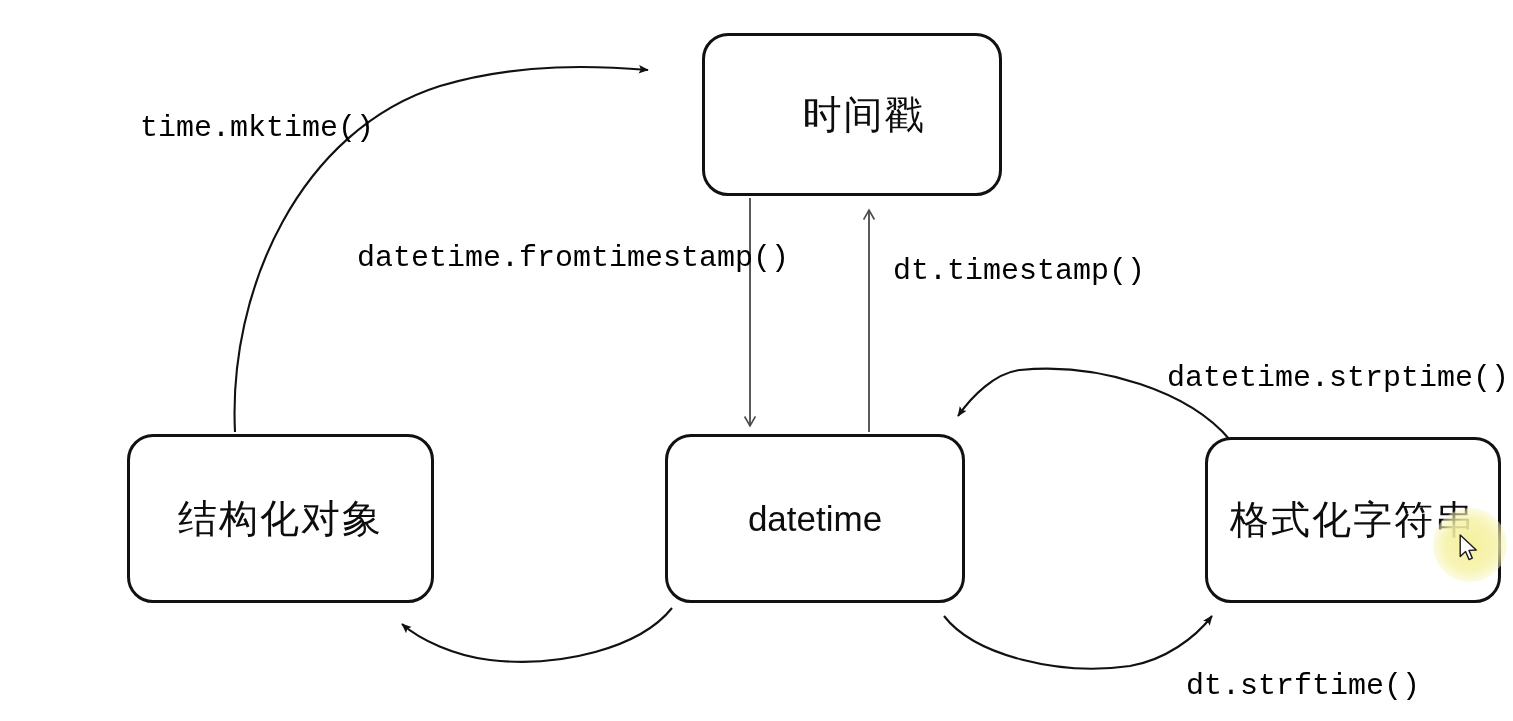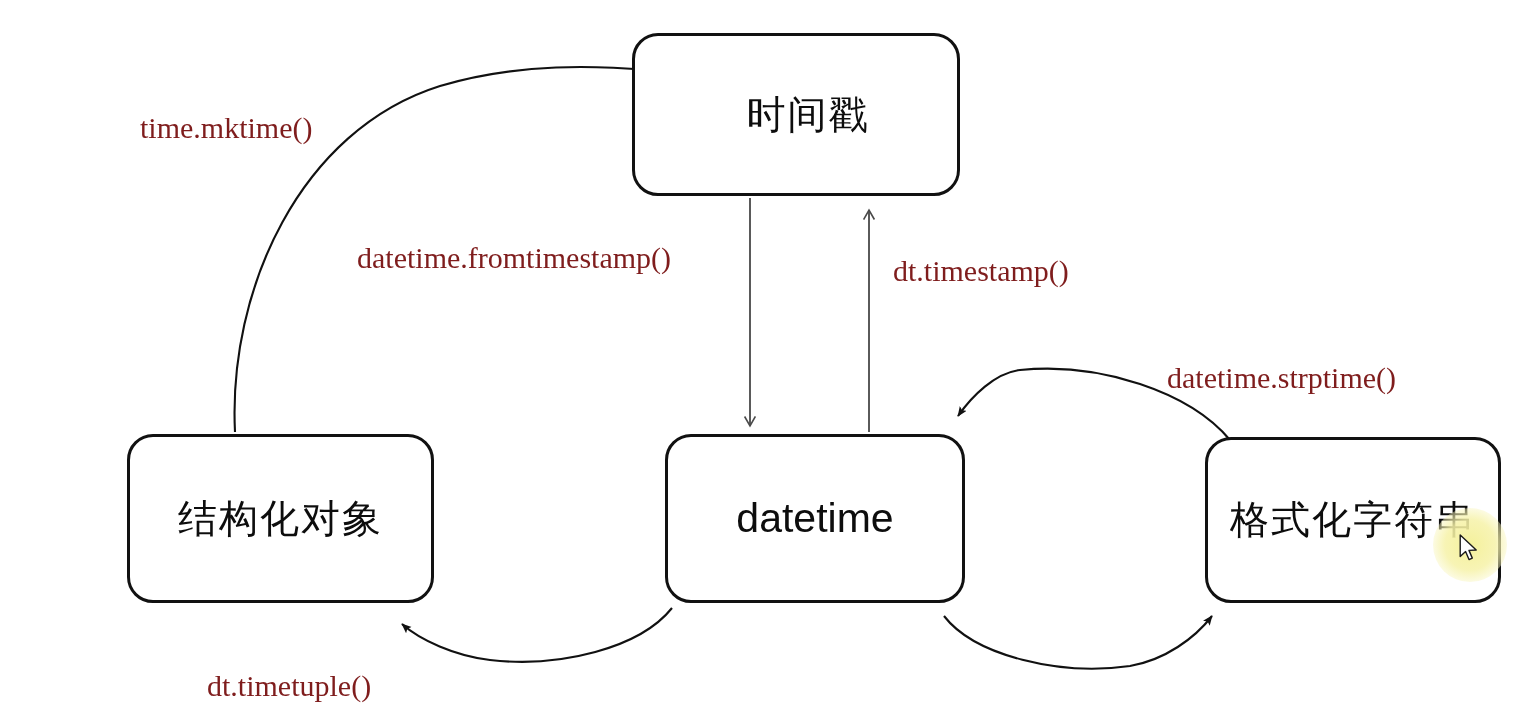--- a/index.html
+++ b/index.html
@@ -38,27 +38,27 @@
     font-family: "Liberation Sans", sans-serif;
     color: #0d0d0d;
     white-space: nowrap;
   }
   .node-label.cjk {
     font-family: "DejaVu Sans", sans-serif;
     font-size: 39px;
     letter-spacing: 2px;
   }
   .node-label.latin {
-    font-size: 41px;
+    font-size: 35px;
   }
   .edge-label {
     position: absolute;
-    font-family: Liberation Serif, serif;
+    font-family: Liberation Mono, monospace;
     font-size: 30px;
-    color: #7f1d1d;
+    color: #000000;
     white-space: nowrap;
     line-height: 1;
   }
   .cursor-highlight {
     position: absolute;
     width: 74px;
     height: 74px;
     border-radius: 50%;
     background: radial-gradient(circle, rgba(244,240,150,0.95) 0%, rgba(246,242,168,0.85) 48%, rgba(250,248,205,0.35) 76%, rgba(255,255,255,0) 100%);
     pointer-events: none;
@@ -91,21 +91,21 @@
 
     <path d="M 869,432 L 869,210" fill="none" stroke="#5a5a5a" stroke-width="2" marker-end="url(#arrow-open)"></path>
 
     <path d="M 1230,440 C 1190,392 1100,362 1020,370 C 995,373 972,396 958,416" fill="none" stroke="#111111" stroke-width="2.1" marker-end="url(#arrow-filled)"></path>
 
     <path d="M 672,608 C 640,648 560,668 490,660 C 455,656 420,640 402,624" fill="none" stroke="#111111" stroke-width="2.1" marker-end="url(#arrow-filled)"></path>
 
     <path d="M 944,616 C 975,656 1060,676 1130,666 C 1165,660 1195,638 1212,616" fill="none" stroke="#111111" stroke-width="2.1" marker-end="url(#arrow-filled)"></path>
   </svg>
 
-  <div class="node-box" style="left:632px; top:33px; width:328px; height:163px;padding-left:24px;">
+  <div class="node-box" style="left:702px; top:33px; width:300px; height:163px;padding-left:24px;">
     <span class="node-label cjk">时间戳</span>
   </div>
 
   <div class="node-box" style="left:127px; top:434px; width:307px; height:169px;">
     <span class="node-label cjk">结构化对象</span>
   </div>
 
   <div class="node-box" style="left:665px; top:434px; width:300px; height:169px;">
     <span class="node-label latin">datetime</span>
   </div>
@@ -115,22 +115,22 @@
   </div>
 
   <div class="edge-label" style="left:140px; top:113px;">time.mktime()</div>
 
   <div class="edge-label" style="left:357px; top:243px;">datetime.fromtimestamp()</div>
 
   <div class="edge-label" style="left:893px; top:256px;">dt.timestamp()</div>
 
   <div class="edge-label" style="left:1167px; top:363px;">datetime.strptime()</div>
 
-  <div class="edge-label" style="left:207px; top:671px;">dt.timetuple()</div>
 
+  <div class="edge-label" style="left:1186px; top:671px;">dt.strftime()</div>
 
   <div class="cursor-highlight" style="left:1433px; top:508px;"></div>
 
   <svg class="cursor-pointer" viewBox="0 0 22 30" xmlns="http://www.w3.org/2000/svg" style="left:1459px; top:534px;">
     <path d="M1.2,1 L1.2,22.5 L6.6,17.6 L10.0,25.6 L13.3,24.1 L10.0,16.4 L17.2,16.0 Z" fill="#ffffff" stroke="#1a1a1a" stroke-width="1.4" stroke-linejoin="round"></path>
   </svg>
 
 </div>
 
 </body></html>

